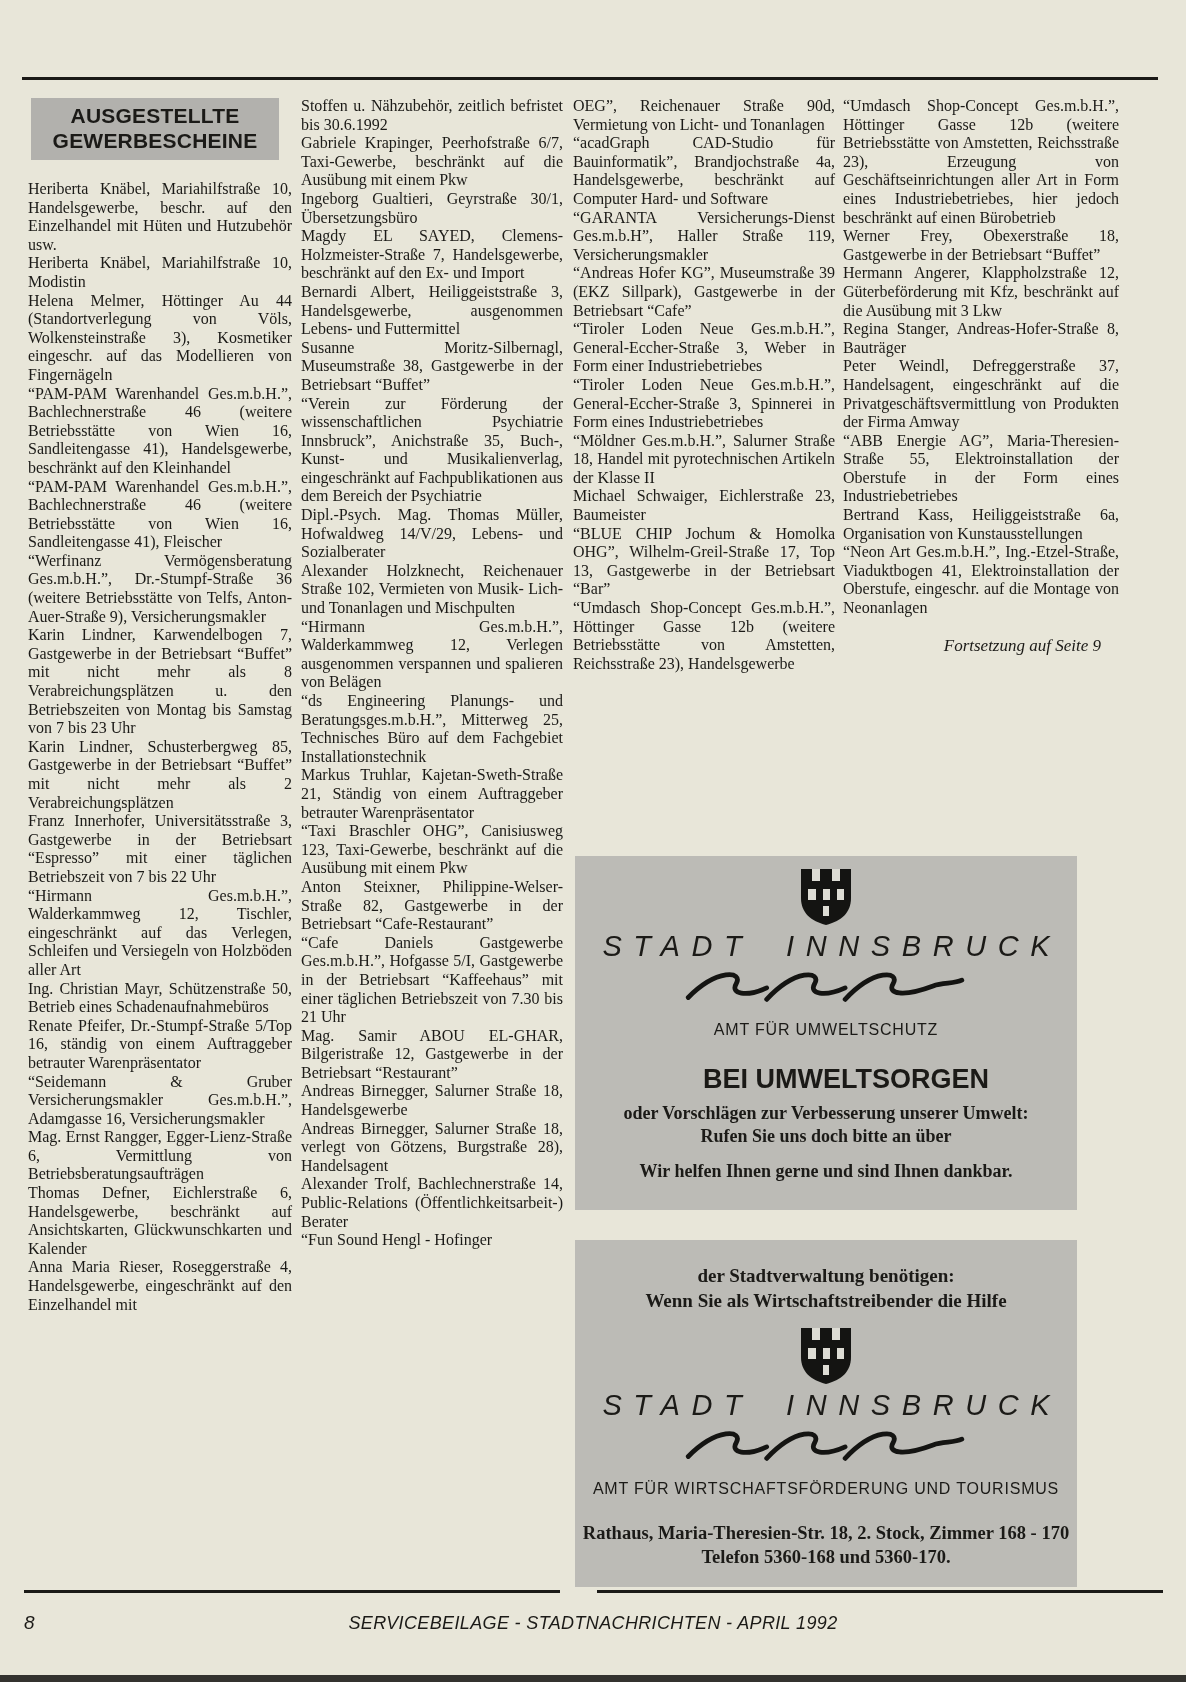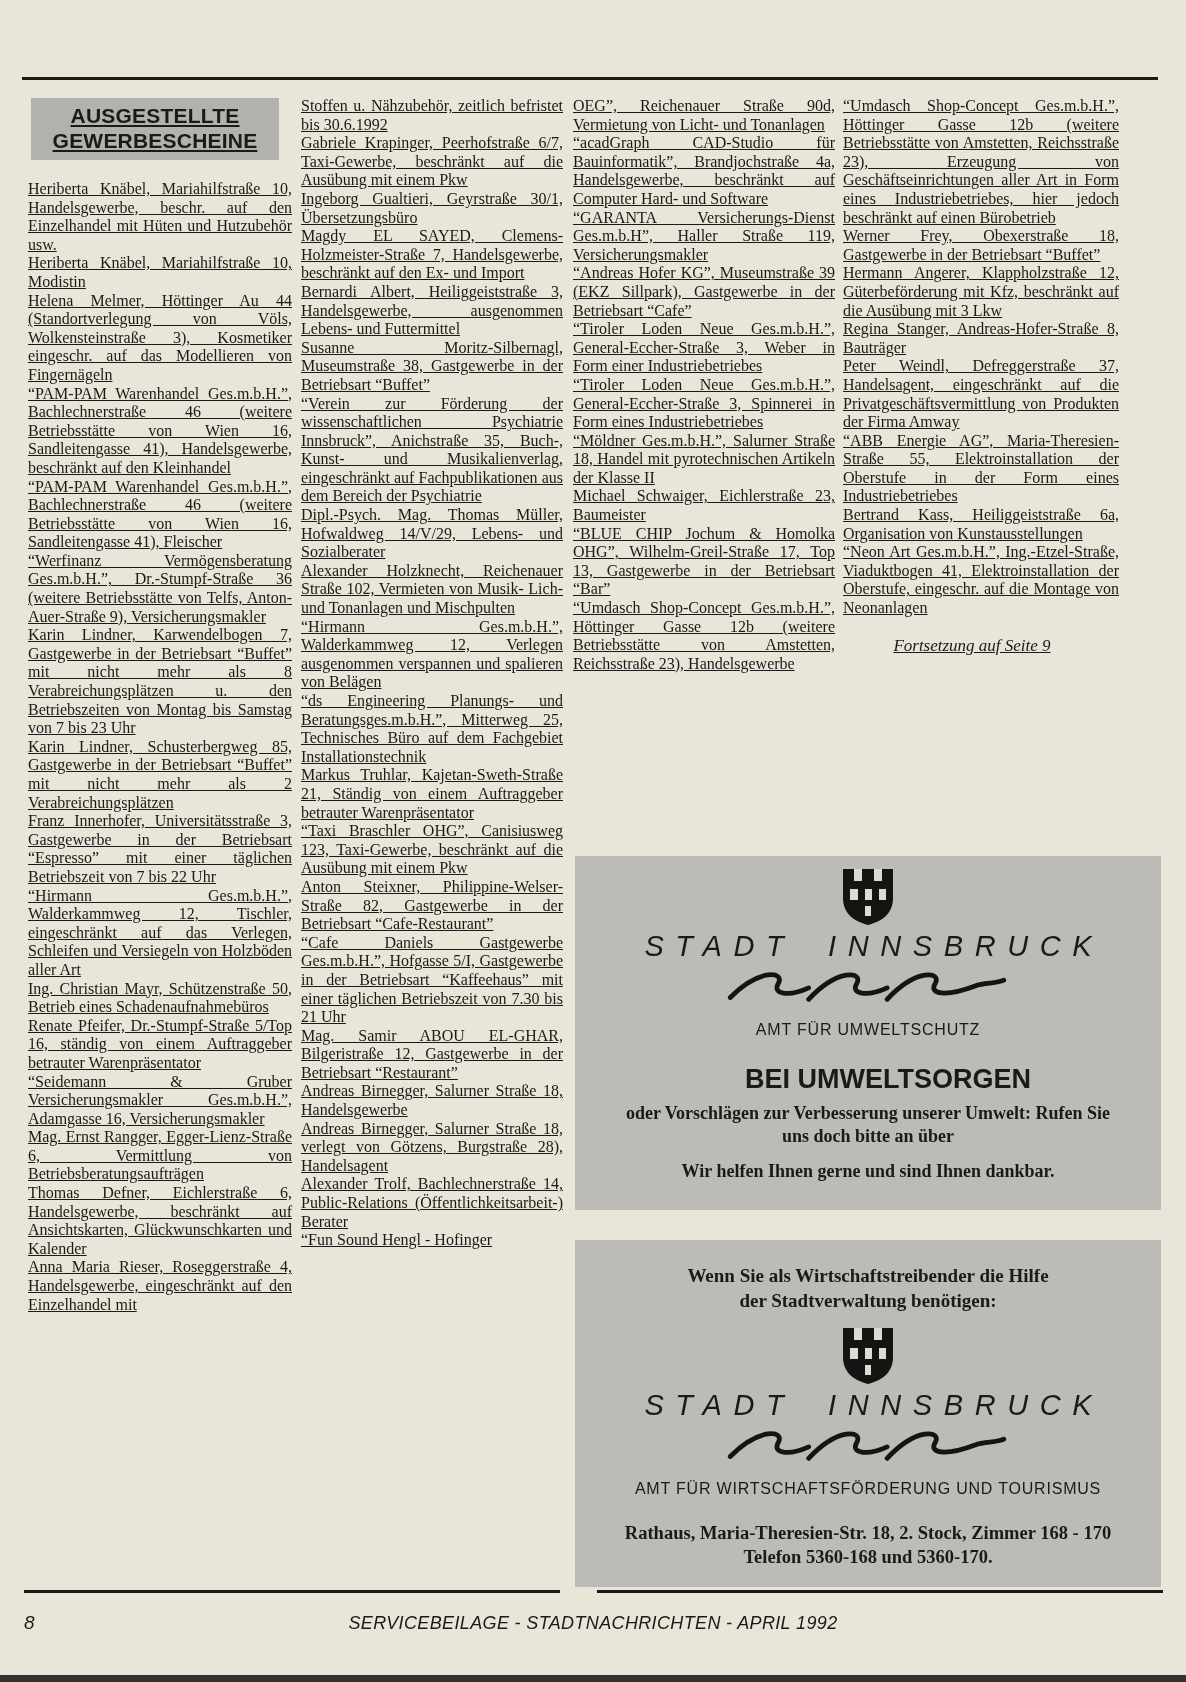--- a/index.html
+++ b/index.html
@@ -1,32 +1,32 @@
 <!DOCTYPE html>
 <html lang="de" style="--page-bg: #e8e6d9; --panel-gray: #bcbbb6; --header-gray: #b2b1ad; --text: #1b1a17;"><head>
 <meta charset="utf-8">
 <style>
   html,body{margin:0;padding:0;background:#e8e6d9;}
   .page{position:relative;width:1186px;height:1682px;background:var(--page-bg,#e8e6d9);
         font-family:"Liberation Serif",serif;color:var(--text,#1b1a17);overflow:hidden;}
   .top-rule{position:absolute;left:22px;top:77px;width:1136px;height:3px;background:#1b1a17;}
 
-  .col{position:absolute;top:92px;text-decoration:underline;}
+  .col{position:absolute;top:92px;}
   .col1{left:28px;width:264px;}
   .col2{left:301px;width:262px;top:97px;}
   .col3{left:573px;width:262px;top:97px;}
   .col4{left:843px;width:276px;top:97px;}
 
   .section-header{background:var(--header-gray,#b2b1ad);width:248px;margin:6px 0 20px 3px;
         text-align:center;font-family:"Liberation Sans",sans-serif;font-weight:bold;
         font-size:21px;line-height:25px;padding:5px 0 7px;letter-spacing:0.01em;}
   .entries p{margin:0;font-size:16px;line-height:18.6px;text-align:justify;}
-  .continuation{margin-top:18px;text-align:center;font-style:italic;font-size:17px;padding-right:18px;}
+  .continuation{margin-top:18px;text-align:right;font-style:italic;font-size:17px;padding-right:18px;}
 
-  .ad{position:absolute;left:575px;width:586px;background:var(--panel-gray,#bcbbb6);
+  .ad{position:absolute;left:575px;width:502px;background:var(--panel-gray,#bcbbb6);
       text-align:center;}
   .ad1{top:856px;height:354px;}
   .ad2{top:1240px;height:347px;}
   .brand-block{display:flex;flex-direction:column;align-items:center;}
   .ad1 .brand-block{padding-top:12px;}
   .ad2 .brand-block{padding-top:14px;}
   .brand{font-family:"Liberation Sans",sans-serif;font-style:italic;font-size:29px;
          letter-spacing:0.40em;word-spacing:0.45em;margin-top:4px;white-space:nowrap;text-indent:0.40em;}
   .swash{margin-top:0;}
   .office{font-family:"Liberation Sans",sans-serif;font-size:16px;letter-spacing:0.05em;margin-top:14px;}
@@ -149,22 +149,22 @@
       </svg>
     </div>
     <div class="office">AMT FÜR UMWELTSCHUTZ</div>
     <div class="headline">BEI UMWELTSORGEN</div>
     <div class="ad-body">oder Vorschlägen zur Verbesserung unserer Umwelt: Rufen Sie uns doch bitte an über</div>
     <div class="closing">Wir helfen Ihnen gerne und sind Ihnen dankbar.</div>
   </aside>
 
   <aside class="ad ad2">
     <div class="intro">
+      <div>der Stadtverwaltung benötigen:</div>
       <div>Wenn Sie als Wirtschaftstreibender die Hilfe</div>
-      <div>der Stadtverwaltung benötigen:</div>
     </div>
     <div class="brand-block">
       <svg class="shield" width="52" height="58" viewBox="0 0 52 58" aria-hidden="true">
         <path d="M1 1 H51 V30 C51 45 41 53 26 57 C11 53 1 45 1 30 Z" fill="#141412"></path>
         <rect x="12" y="1" width="8" height="12" fill="#dddcd4"></rect>
         <rect x="32" y="1" width="8" height="12" fill="#dddcd4"></rect>
         <rect x="8" y="21" width="36" height="11" fill="#dddcd4"></rect>
         <rect x="16" y="21" width="7" height="11" fill="#141412"></rect>
         <rect x="30" y="21" width="7" height="11" fill="#141412"></rect>
         <rect x="23" y="38" width="6" height="10" fill="#dddcd4"></rect>

